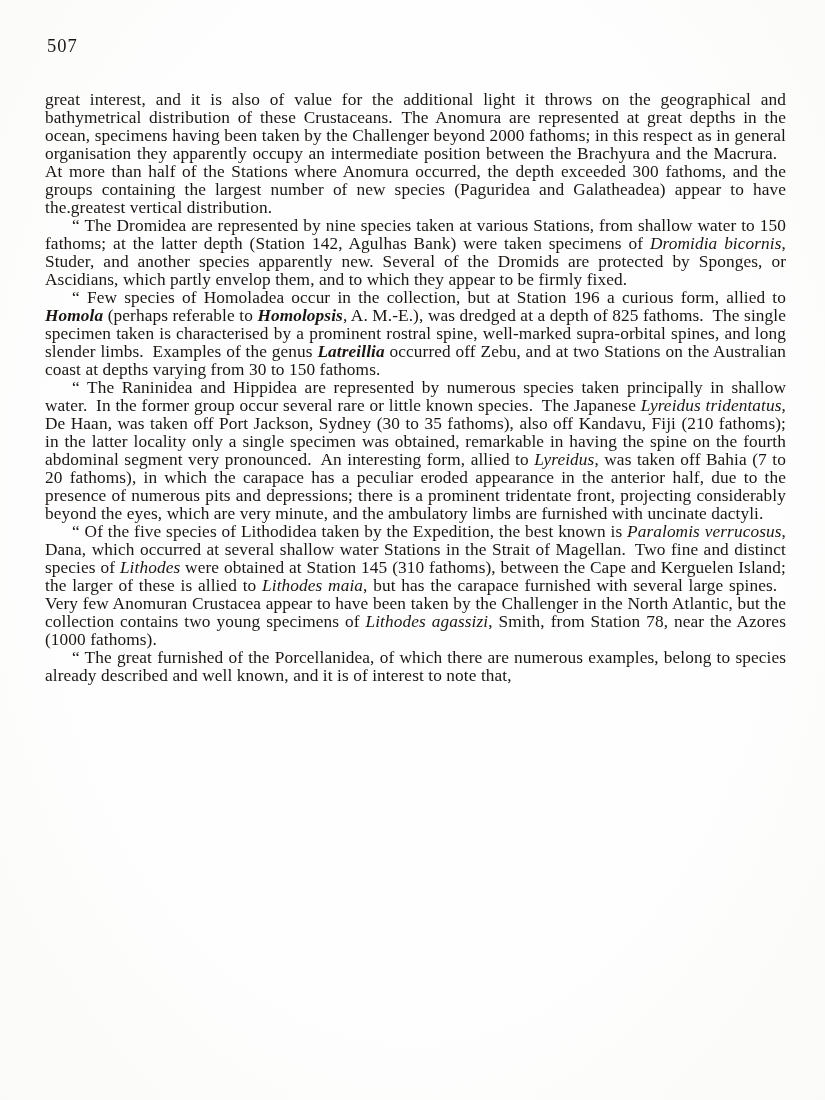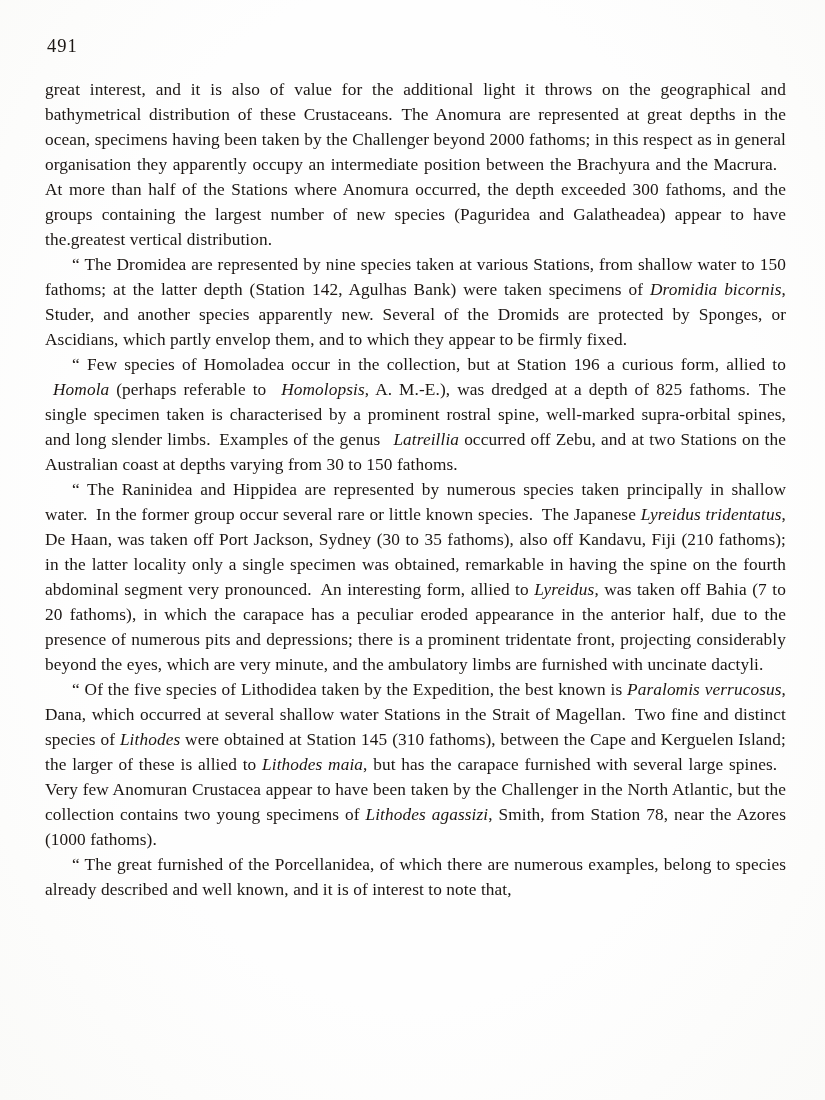--- a/index.html
+++ b/index.html
@@ -34,47 +34,47 @@
     display: block;
     text-align: center;
     font-size: 15.5px;
     letter-spacing: 1.6px;
     word-spacing: 7px;
     padding-top: 2px;
     white-space: nowrap;
   }
   .page-body {
     position: absolute;
-    top: 77px;
+    top: 91px;
     left: 45px;
     width: 741px;
     font-size: 17.3px;
-    line-height: 25px;
+    line-height: 18px;
     text-align: justify;
     letter-spacing: 0.1px;
   }
   .page-body p {
     margin: 0;
     padding: 0;
   }
   .page-body p.indent {
     text-indent: 27px;
   }
   .page-body p:last-child {
     text-align-last: left;
   }
   .i  { font-style: italic; }
-  .bi { font-style: italic; font-weight: normal; margin-left: 8px; }
+  .bi { font-style: italic; font-weight: bold; }
 </style>
 </head>
 <body>
 
 <div class="sheet">
   <div class="header-row">
-    <span class="page-number">491</span>
+    <span class="page-number">507</span>
   </div>
   <div class="page-body">
       <p class=""><span>great interest, and it is also of value for the additional light it throws on the geographical and bathymetrical distribution of these Crustaceans. The Anomura are represented at great depths in the ocean, specimens having been taken by the Challenger beyond 2000 fathoms; in this respect as in general organisation they apparently occupy an intermediate position between the Brachyura and the Macrura. At more than half of the Stations where Anomura occurred, the depth exceeded 300 fathoms, and the groups containing the largest number of new species (Paguridea and Galatheadea) appear to have the.greatest vertical distribution.</span></p>
       <p class="indent"><span>“ The Dromidea are represented by nine species taken at various Stations, from shallow water to 150 fathoms; at the latter depth (Station 142, Agulhas Bank) were taken specimens of </span><span class="i">Dromidia bicornis</span><span>, Studer, and another species apparently new. Several of the Dromids are protected by Sponges, or Ascidians, which partly envelop them, and to which they appear to be firmly fixed.</span></p>
       <p class="indent"><span>“ Few species of Homoladea occur in the collection, but at Station 196 a curious form, allied to </span><span class="bi">Homola</span><span> (perhaps referable to </span><span class="bi">Homolopsis</span><span>, A. M.-E.), was dredged at a depth of 825 fathoms. The single specimen taken is characterised by a prominent rostral spine, well-marked supra-orbital spines, and long slender limbs. Examples of the genus </span><span class="bi">Latreillia</span><span> occurred off Zebu, and at two Stations on the Australian coast at depths varying from 30 to 150 fathoms.</span></p>
       <p class="indent"><span>“ The Raninidea and Hippidea are represented by numerous species taken principally in shallow water. In the former group occur several rare or little known species. The Japanese </span><span class="i">Lyreidus tridentatus</span><span>, De Haan, was taken off Port Jackson, Sydney (30 to 35 fathoms), also off Kandavu, Fiji (210 fathoms); in the latter locality only a single specimen was obtained, remarkable in having the spine on the fourth abdominal segment very pronounced. An interesting form, allied to </span><span class="i">Lyreidus</span><span>, was taken off Bahia (7 to 20 fathoms), in which the carapace has a peculiar eroded appearance in the anterior half, due to the presence of numerous pits and depressions; there is a prominent tridentate front, projecting considerably beyond the eyes, which are very minute, and the ambulatory limbs are furnished with uncinate dactyli.</span></p>
       <p class="indent"><span>“ Of the five species of Lithodidea taken by the Expedition, the best known is </span><span class="i">Paralomis verrucosus</span><span>, Dana, which occurred at several shallow water Stations in the Strait of Magellan. Two fine and distinct species of </span><span class="i">Lithodes</span><span> were obtained at Station 145 (310 fathoms), between the Cape and Kerguelen Island; the larger of these is allied to </span><span class="i">Lithodes maia</span><span>, but has the carapace furnished with several large spines. Very few Anomuran Crustacea appear to have been taken by the Challenger in the North Atlantic, but the collection contains two young specimens of </span><span class="i">Lithodes agassizi</span><span>, Smith, from Station 78, near the Azores (1000 fathoms).</span></p>
       <p class="indent"><span>“ The great furnished of the Porcellanidea, of which there are numerous examples, belong to species already described and well known, and it is of interest to note that,</span></p>
     </div>
 </div>

